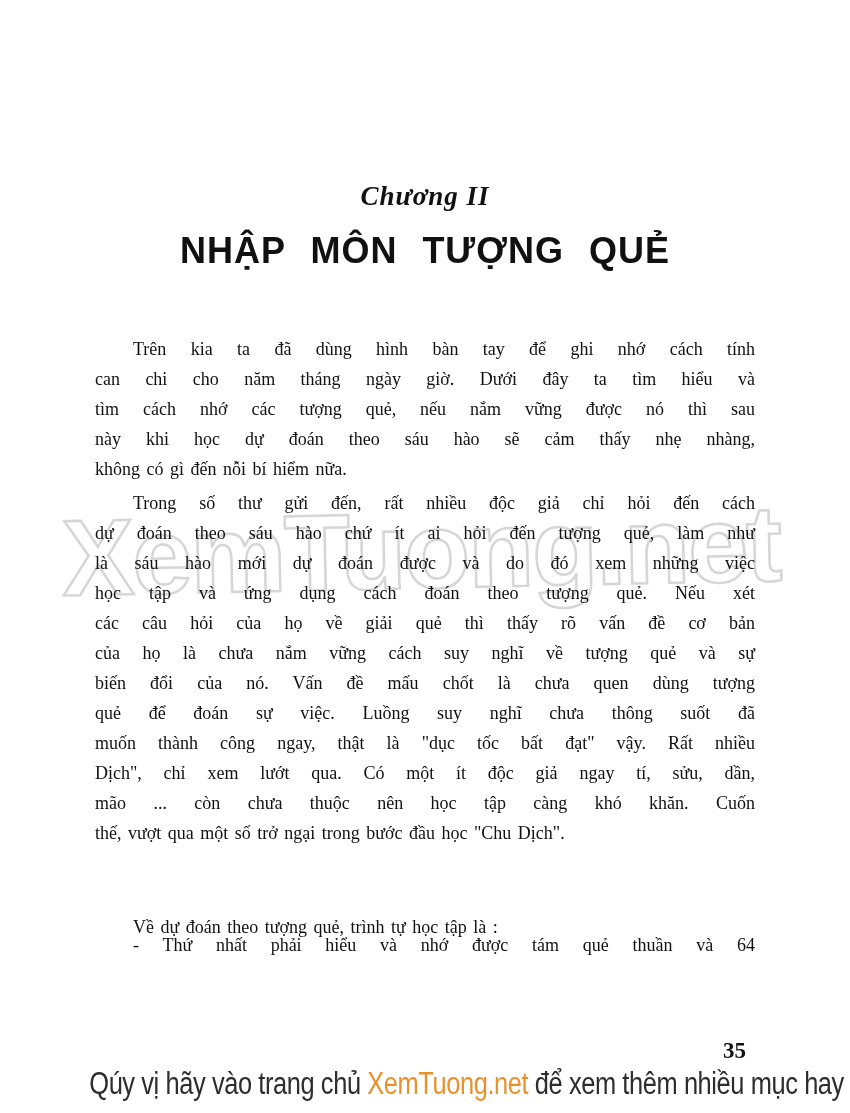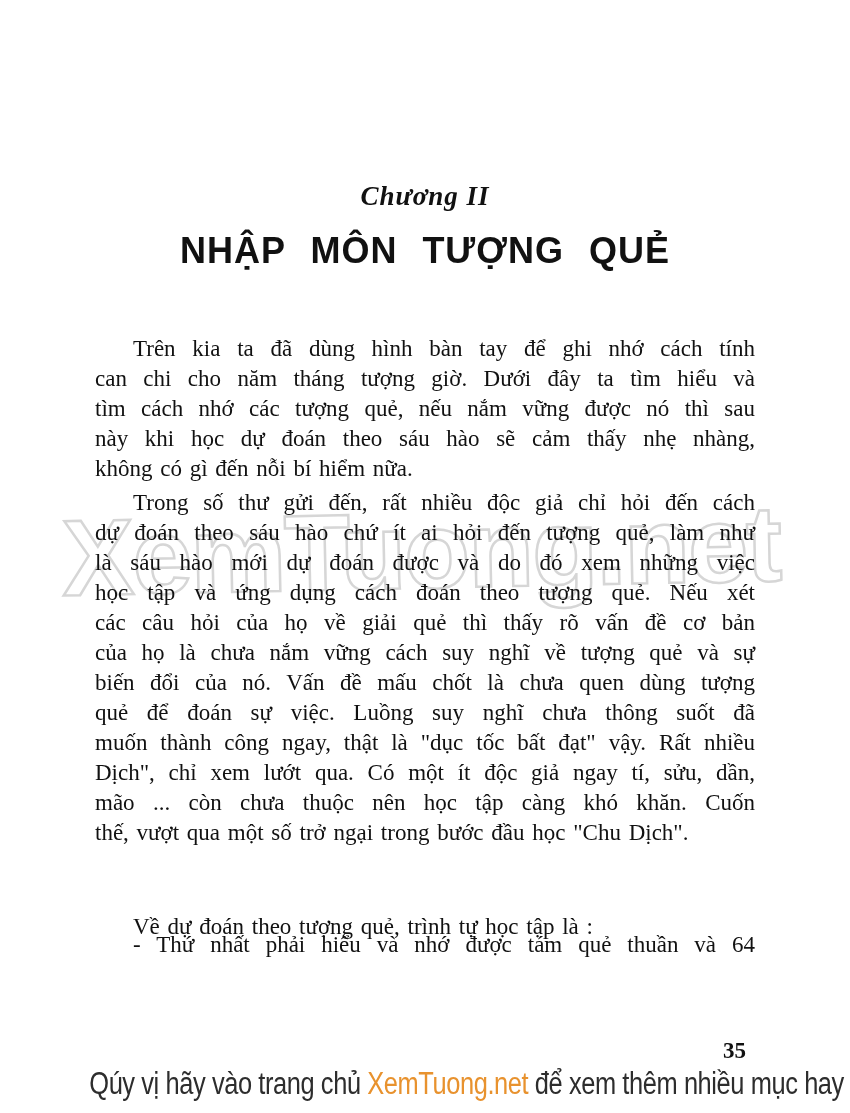--- a/index.html
+++ b/index.html
@@ -43,21 +43,21 @@
     text-align:center;
     font-family:"Liberation Sans", sans-serif;
     font-weight:700;
     font-size:36px;
     letter-spacing:1px;
     word-spacing:14px;
   }
 
   .para{position:absolute;left:95px;width:660px;}
   .line{
-    font-size:23px;
+    font-size:18px;
     line-height:30px;
     text-align:justify;
     text-align-last:justify;
     word-spacing:2px;
     white-space:normal;
   }
   .line.indent{padding-left:38px;}
   .line.short{text-align:left;text-align-last:left;}
 
   .p1{top:334px;}
@@ -98,21 +98,21 @@
   <div class="watermark">XemTuong.net</div>
 
   <div class="content">
 
     <div class="chapter">Chương II</div>
 
     <div class="main-title">NHẬP MÔN TƯỢNG QUẺ</div>
 
     <div class="para p1">
       <div class="line indent">Trên kia ta đã dùng hình bàn tay để ghi nhớ cách tính</div>
-      <div class="line">can chi cho năm tháng tượng giờ. Dưới đây ta tìm hiểu và</div>
+      <div class="line">can chi cho năm tháng ngày giờ. Dưới đây ta tìm hiểu và</div>
       <div class="line">tìm cách nhớ các tượng quẻ, nếu nắm vững được nó thì sau</div>
       <div class="line">này khi học dự đoán theo sáu hào sẽ cảm thấy nhẹ nhàng,</div>
       <div class="line short">không có gì đến nỗi bí hiểm nữa.</div>
     </div>
 
     <div class="para p2">
       <div class="line indent">Trong số thư gửi đến, rất nhiều độc giả chỉ hỏi đến cách</div>
       <div class="line">dự đoán theo sáu hào chứ ít ai hỏi đến tượng quẻ, làm như</div>
       <div class="line">là sáu hào mới dự đoán được và do đó xem những việc</div>
       <div class="line">học tập và ứng dụng cách đoán theo tượng quẻ. Nếu xét</div>

